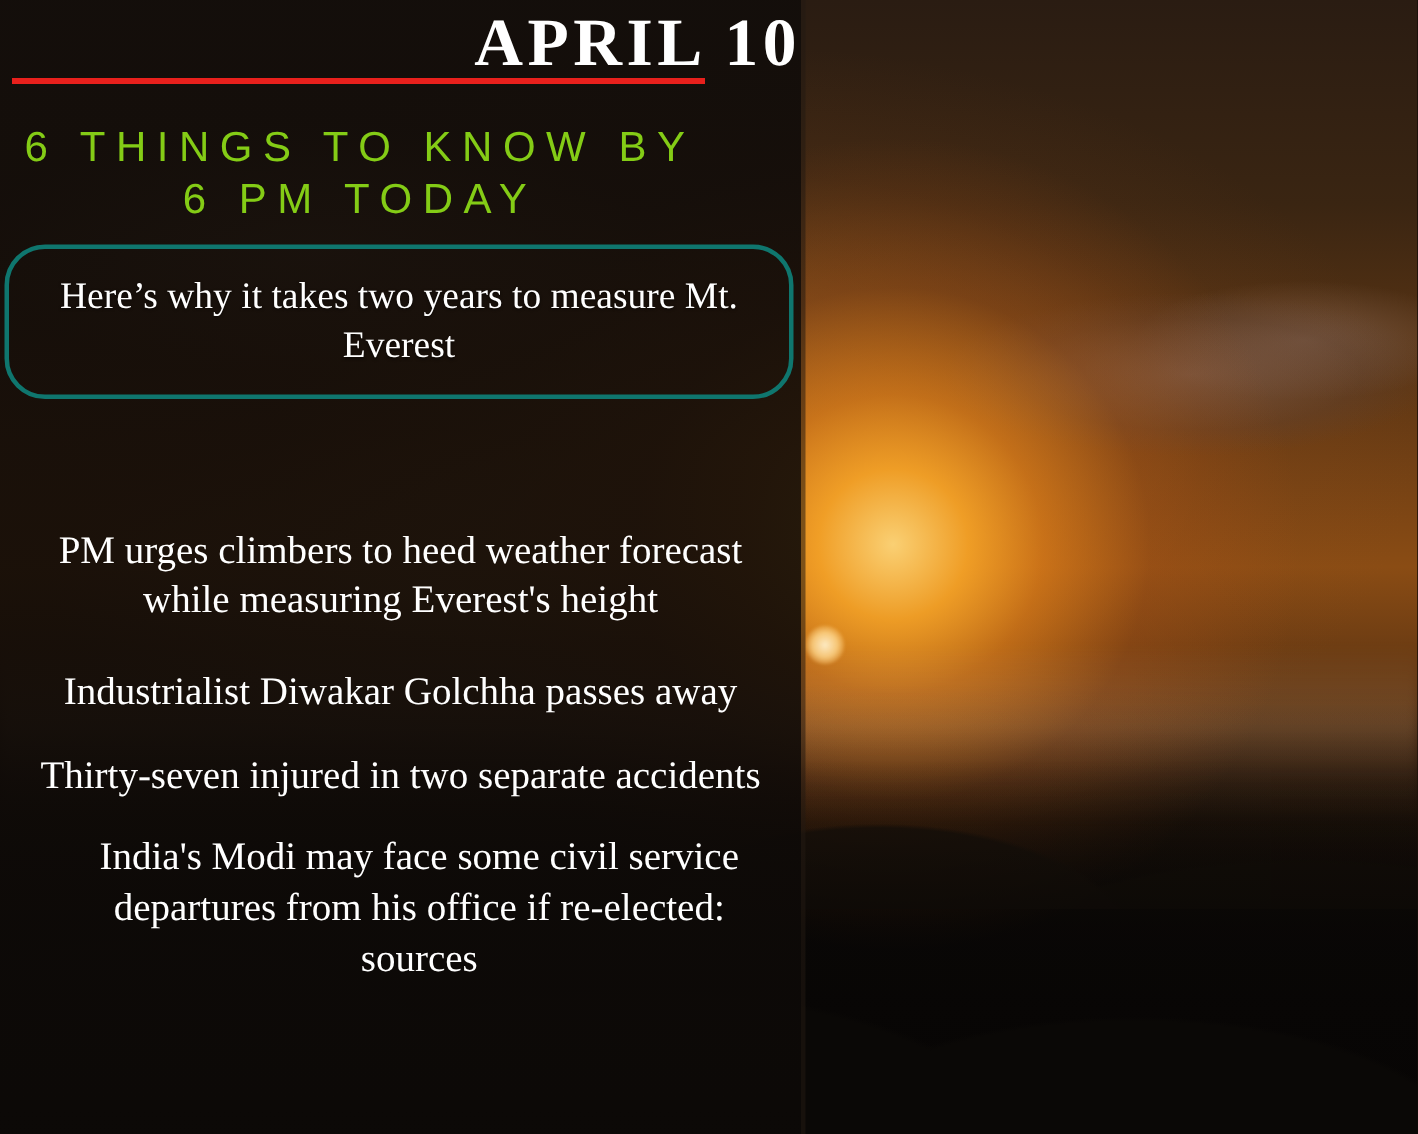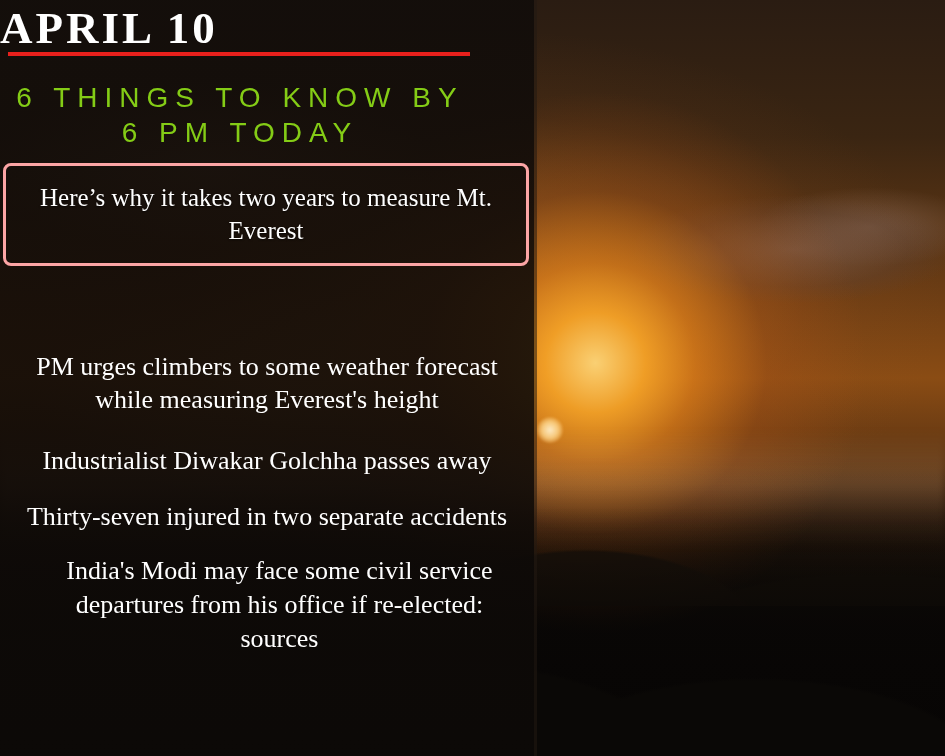--- a/index.html
+++ b/index.html
@@ -98,21 +98,21 @@
     left: 534px; top: 0;
     width: 3px; height: 756px;
     background: rgba(35,25,18,0.55);
   }
 
   
   .date-title {
     position: absolute;
     left: 0; top: 0;
     width: 534px;
-    text-align: left;
+    text-align: right;
     color: #ffffff;
     font-family: "Liberation Serif", serif;
     font-weight: bold;
     font-size: 45px;
     letter-spacing: 3px;
     padding-top: 2px;
     text-transform: uppercase;
   }
 
   .red-rule {
@@ -152,22 +152,22 @@
     font-size: 25px;
     line-height: 33px;
     text-align: center;
     padding: 0 22px;
   }
 
   .headline.featured {
     position: relative;
     margin: 0 5px 0 3px;
     padding: 15px 16px 16px;
-    border: 3px solid #fca5a5;
-    border-radius: 8px;
+    border: 3px solid #0f766e;
+    border-radius: 27px;
     text-shadow: 0 1px 2px rgba(0,0,0,0.6);
   }
 
   .spacer-a { height: 48px; }
   .spacer-b { height: 36px; }
   .spacer-c { height: 28px; }
   .spacer-d { height: 20px; }
   .spacer-e { height: 18px; }
 
   .h-oath { font-size: 26px; line-height: 34px; }
@@ -195,21 +195,21 @@
   <div class="red-rule"></div>
   <div class="subtitle">6 THINGS TO KNOW BY 6 PM TODAY</div>
 
   <div class="headlines">
 
     <div class="headline featured">Here’s why it takes two years to measure Mt. Everest</div>
 
     <div class="spacer-a"></div>
 
     <div class="spacer-b"></div>
-    <div class="headline h-pm">PM urges climbers to some weather forecast while measuring Everest's height</div>
+    <div class="headline h-pm">PM urges climbers to heed weather forecast while measuring Everest's height</div>
 
     <div class="spacer-c"></div>
     <div class="headline h-ind">Industrialist Diwakar Golchha passes away</div>
 
     <div class="spacer-d"></div>
     <div class="headline h-inj">Thirty-seven injured in two separate accidents</div>
 
     <div class="spacer-e"></div>
     <div class="headline h-modi">India's Modi may face some civil service departures from his office if re-elected: sources</div>
 

